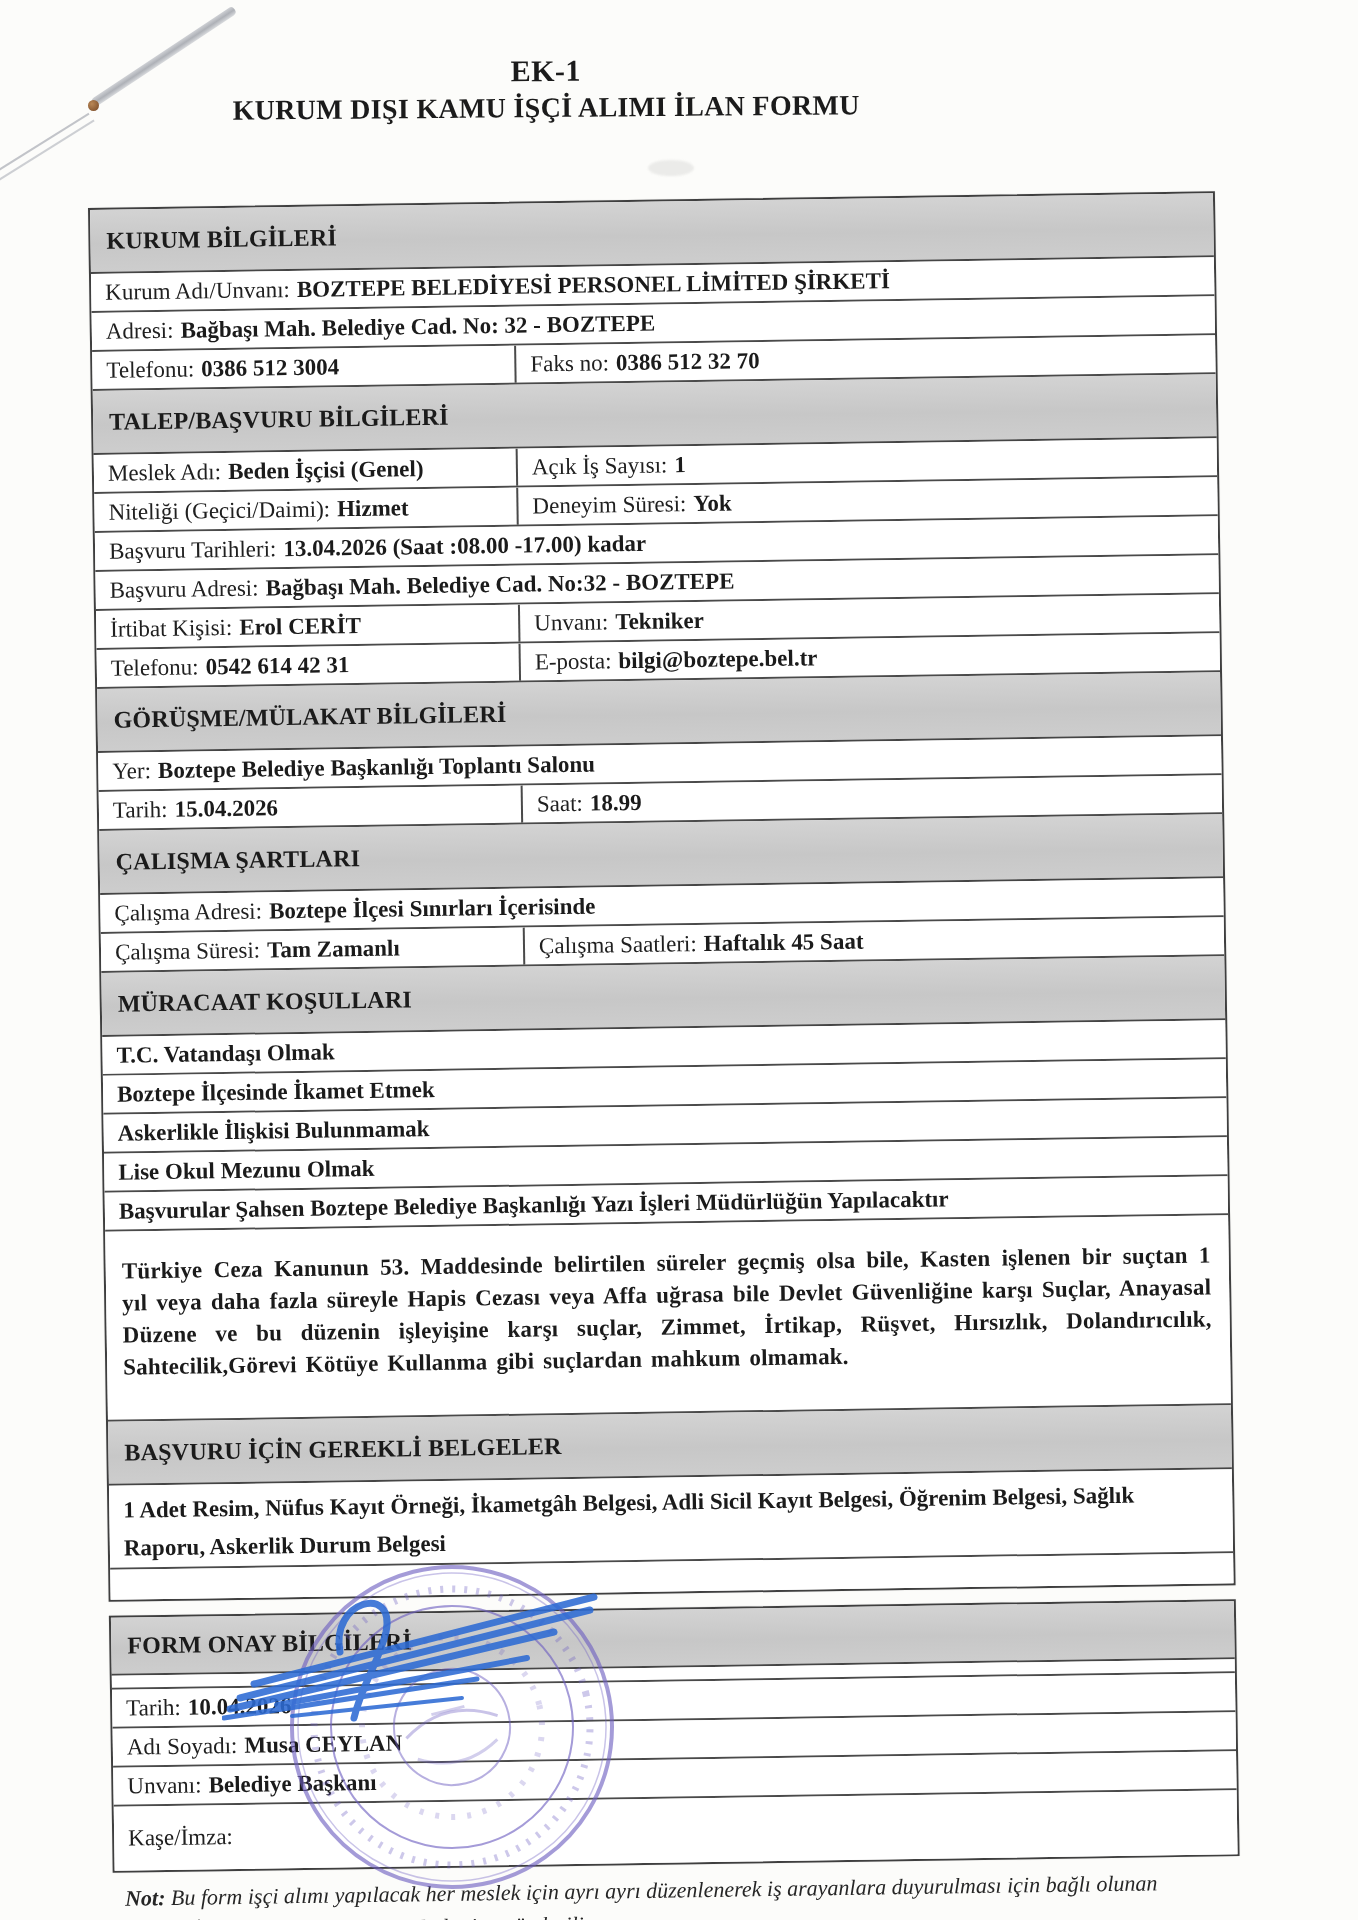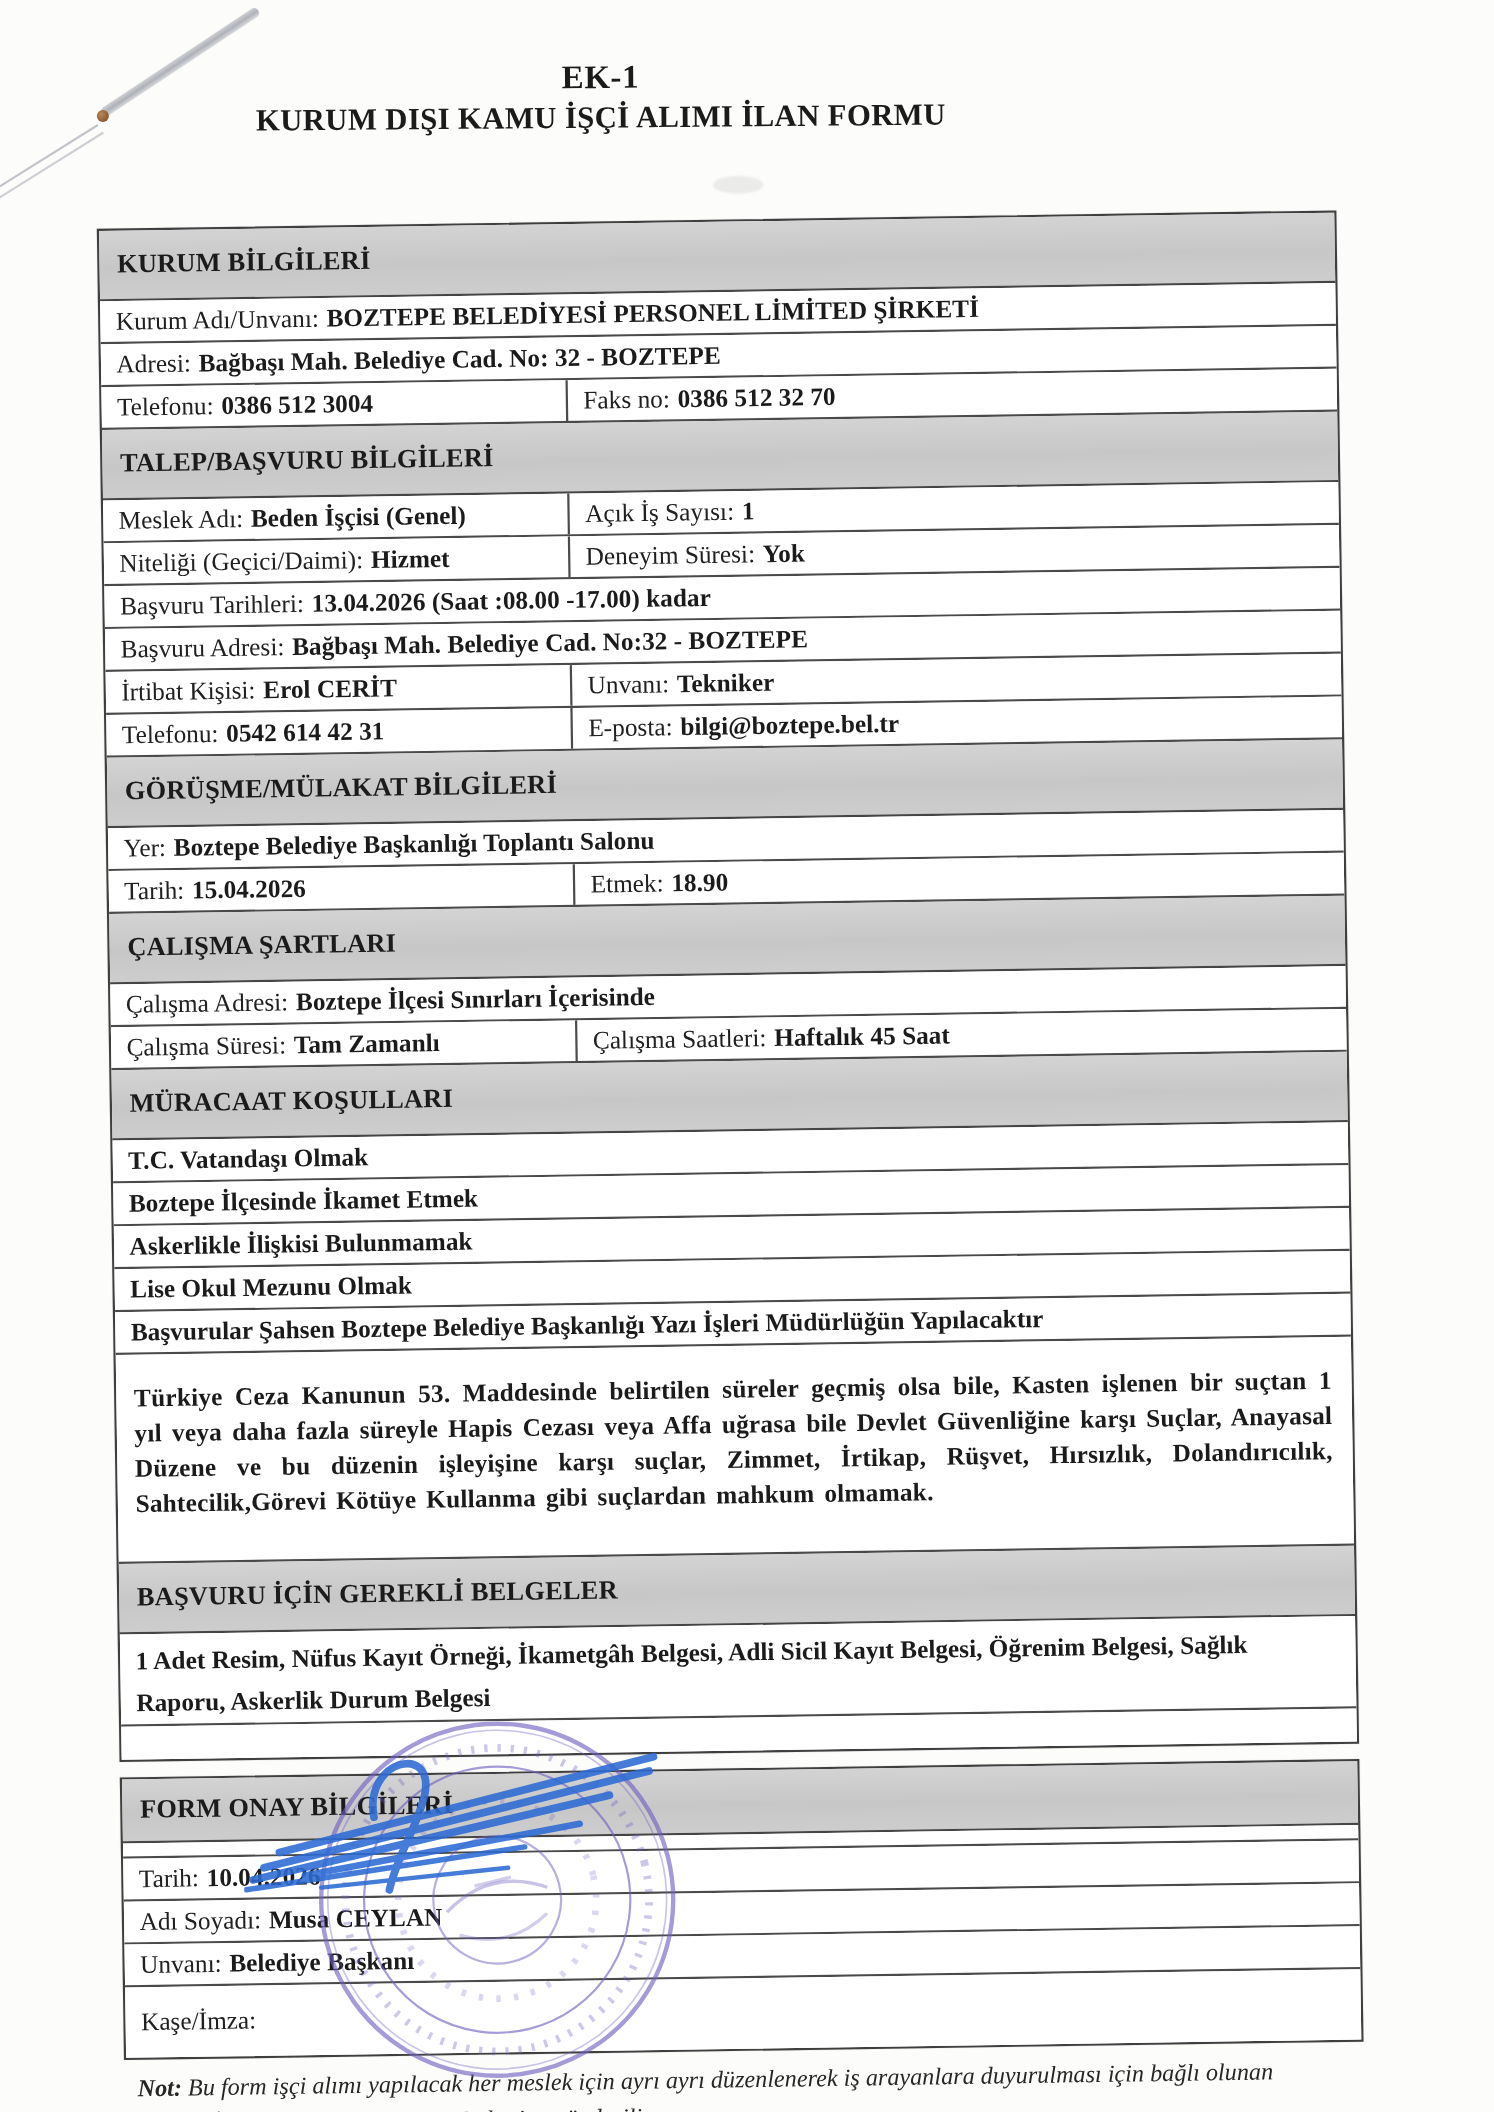--- a/index.html
+++ b/index.html
@@ -191,22 +191,22 @@
         <span class="lbl">Yer:</span>
         <span class="val">Boztepe Belediye Başkanlığı Toplantı Salonu</span>
       </div>
     </div>
     <div class="row">
       <div class="cell left">
         <span class="lbl">Tarih:</span>
         <span class="val">15.04.2026</span>
       </div>
       <div class="cell right">
-        <span class="lbl">Etmek:</span>
-        <span class="val">18.90</span>
+        <span class="lbl">Saat:</span>
+        <span class="val">18.99</span>
       </div>
     </div>
 
     <div class="sec">ÇALIŞMA ŞARTLARI</div>
 
     <div class="row">
       <div class="cell full">
         <span class="lbl">Çalışma Adresi:</span>
         <span class="val">Boztepe İlçesi Sınırları İçerisinde</span>
       </div>

